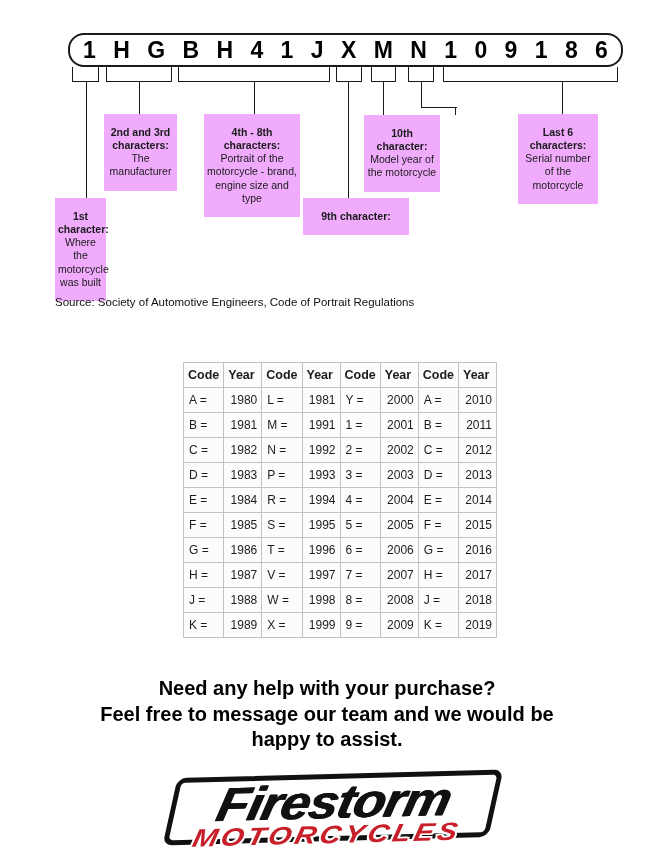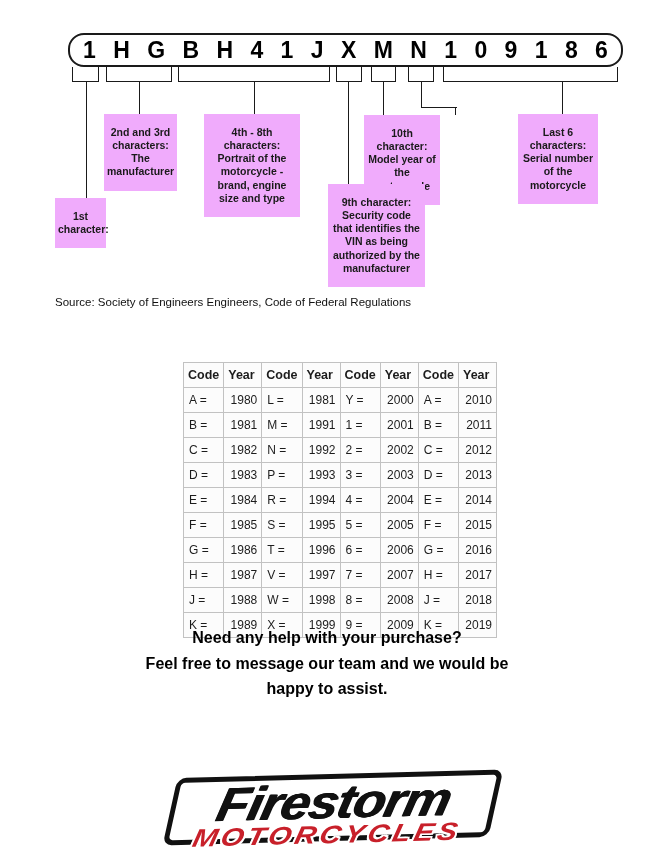--- a/index.html
+++ b/index.html
@@ -43,25 +43,25 @@
   .d6c { left:455px; top:107px; height:8px; }
   .d7 { left:562px; top:82px; height:32px; }
 
   
   .lbox {
     position:absolute; background:#f0abfc; text-align:center;
     font-size:10.5px; line-height:1.25; padding:12px 3px; box-sizing:border-box;
     color:#1a1a1a;
   }
   .lb-title { font-weight:bold; display:block; }
-  .lb-desc  { display:block;font-weight:bold; }
+  .lb-desc  { display:block; }
   .box-first    { left:55px;  top:198px; width:51px; }
   .box-second   { left:104px; top:114px; width:73px; }
   .box-fourth   { left:204px; top:114px; width:96px; }
-  .box-ninth    { left:303px; top:184px; width:97px;margin-left:25px; }
+  .box-ninth    { left:303px; top:198px; width:106px; }
   .box-tenth    { left:356px; top:115px; width:76px;margin-left:8px; }
   .box-eleventh { left:427px; top:115px; width:57px; }
   .box-last     { left:518px; top:114px; width:80px; }
 
   
   .source {
     position:absolute; left:55px; top:296px; font-size:11.5px; color:#111;
   }
 
   
@@ -72,22 +72,22 @@
     height:22px; box-sizing:content-box; background:#fcfcfc;
   }
   .yc th {
     font-size:12.5px; font-weight:bold; text-align:left; padding:1px 4px 1px 4px;
   }
   .yc td.code { text-align:left;  padding:1px 3px 1px 5px; min-width:27px; }
   .yc td.year { text-align:right; padding:1px 4px 1px 5px; min-width:28px;margin-left:32px; }
 
   
   .help {
-    position:absolute; left:0; right:0; top:625px; text-align:center;
-    font-weight:bold; font-size:16px; line-height:25.5px; color:#000;
+    position:absolute; left:0; right:0; top:676px; text-align:center;
+    font-weight:bold; font-size:20px; line-height:25.5px; color:#000;
   }
 
   
   .logo {
     position:absolute; left:170px; top:774px; width:326px;
     transform: rotate(-1.5deg) skewX(-14deg);
     background:#fff; border:5px solid #111; border-radius:9px;
     text-align:center; padding:1px 4px 0 4px; box-sizing:border-box;
   }
   .logo-main {
@@ -163,27 +163,27 @@
   <div class="lbox box-tenth">
     <span class="lb-title">10th character:</span>
     <span class="lb-desc">Model year of the motorcycle</span>
   </div>
   <div class="lbox box-last">
     <span class="lb-title">Last 6 characters:</span>
     <span class="lb-desc">Serial number of the motorcycle</span>
   </div>
   <div class="lbox box-first">
     <span class="lb-title">1st character:</span>
+    <span class="lb-desc">Where the motorcycle was built</span>
   </div>
   <div class="lbox box-ninth">
     <span class="lb-title">9th character:</span>
-    <span class="lb-desc">Security code that identifies the VIN as being authorized by the manufacturer</span>
-  </div>
-
-  <div class="source">Source:  Society of Engineers Engineers, Code of Federal Regulations</div>
+  </div>
+
+  <div class="source">Source:  Society of Automotive Engineers, Code of Portrait Regulations</div>
 
   <div class="yc-table-wrap">
     <table class="yc">
       <thead>
           <tr>
             <th>Code</th>
             <th>Year</th>
             <th>Code</th>
             <th>Year</th>
             <th>Code</th>

